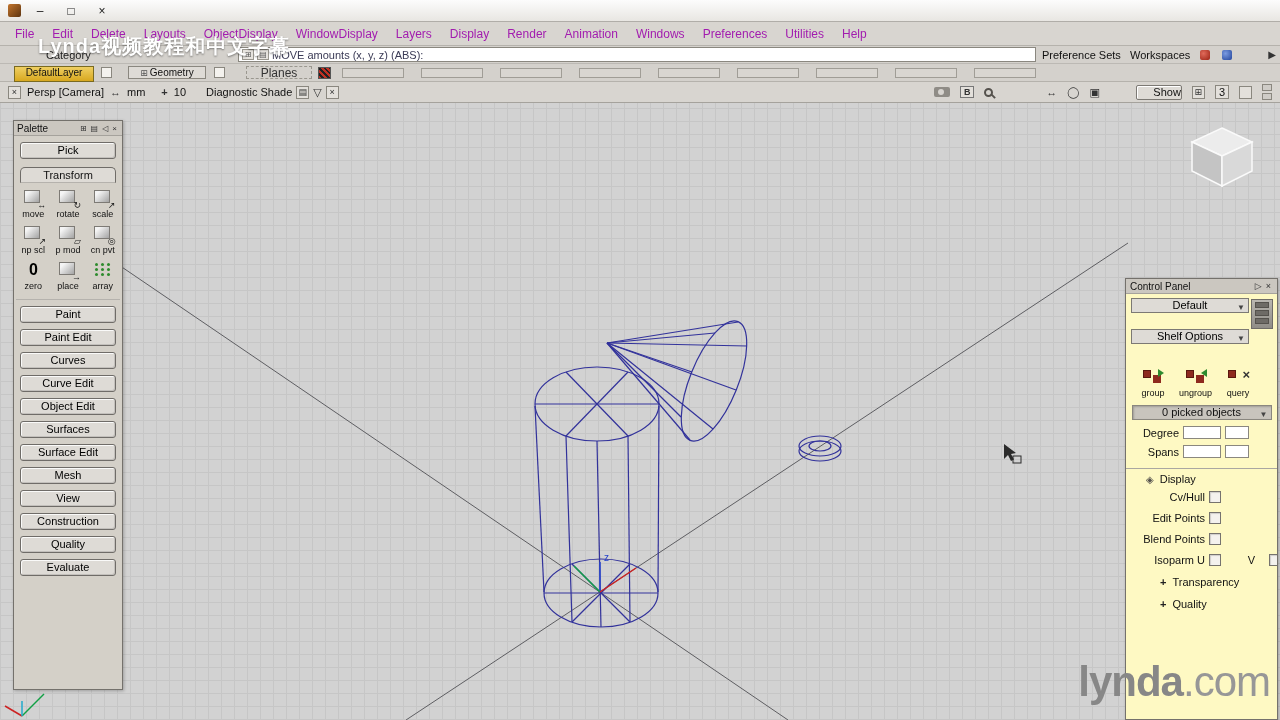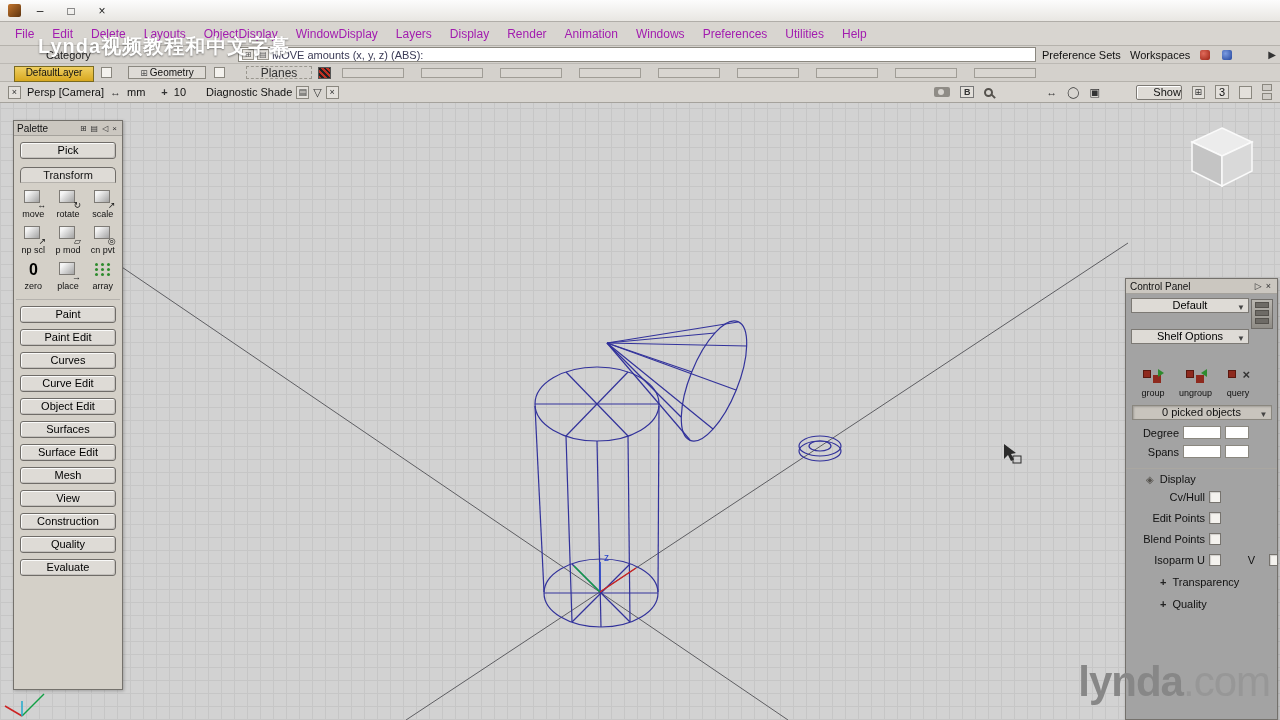--- a/index.html
+++ b/index.html
@@ -73,21 +73,21 @@
 #tool-grid{width:104px;margin:0 auto;display:grid;grid-template-columns:repeat(3,1fr);row-gap:5px;padding:5px 0 8px;border-bottom:1px solid #b5b2ad}
 .tool{text-align:center}
 .thumb{position:relative;display:block;width:26px;height:20px;margin:0 auto}
 .thumb .cube{position:absolute;left:4px;top:2px;width:16px;height:13px;background:linear-gradient(135deg,#f4f4f4 20%,#a3a3a3);border:1px solid #7d7a75}
 .thumb .tg{position:absolute;right:0;bottom:-2px;font-size:9px;font-style:normal;color:#1a1a1a;font-weight:normal}
 .thumb .zero{position:static;font-size:16px;font-weight:bold;color:#000;line-height:20px}
 .thumb .dots{position:absolute;left:5px;top:3px;width:3px;height:3px;border-radius:50%;background:#2e8b2e;box-shadow:6px 0 0 #2e8b2e,12px 0 0 #2e8b2e,0 5px 0 #2e8b2e,6px 5px 0 #2e8b2e,12px 5px 0 #2e8b2e,0 10px 0 #2e8b2e,6px 10px 0 #2e8b2e,12px 10px 0 #2e8b2e}
 .tlabel{display:block;font-size:9px;color:#111;margin-top:1px}
 
 
-#cpanel{position:absolute;left:1125px;top:278px;width:153px;height:442px;background:#a3a3a3;border:1px solid #74716c;z-index:6;overflow:hidden;box-shadow:1px 1px 3px rgba(0,0,0,.25)}
+#cpanel{position:absolute;left:1125px;top:278px;width:153px;height:442px;background:#fef9c3;border:1px solid #74716c;z-index:6;overflow:hidden;box-shadow:1px 1px 3px rgba(0,0,0,.25)}
 #cp-header{height:15px;background:#cbc7c0;border-bottom:1px solid #a5a29c;display:flex;align-items:center;padding:0 4px;font-size:10px}
 #cp-header .cp-title{flex:1}
 .cp-hbtn{font-size:9px;color:#333;padding:0 2px}
 .cp-drop{position:relative;display:block;width:118px;height:15px;margin:4px 0 16px 5px;background:#dedbd6;border:1px solid #7c7974;font-size:11px;text-align:center;line-height:13px;font-family:inherit}
 .cp-drop .drop-arrow{position:absolute;right:3px;top:2px;font-size:8px;color:#444}
 #shelf-icon{position:absolute;right:4px;top:20px;width:22px;height:30px;background:linear-gradient(#b9b6b0,#8f8c86);border:1px solid #6f6c68}
 #shelf-icon i{display:block;height:6px;margin:2px 3px 0;background:#6e6b66;border:1px solid #55524d}
 #cp-tools{display:flex;gap:13px;padding:7px 0 0 14px}
 .cp-tool{text-align:center}
 .cp-thumb{position:relative;display:block;width:26px;height:20px;margin:0 auto}

